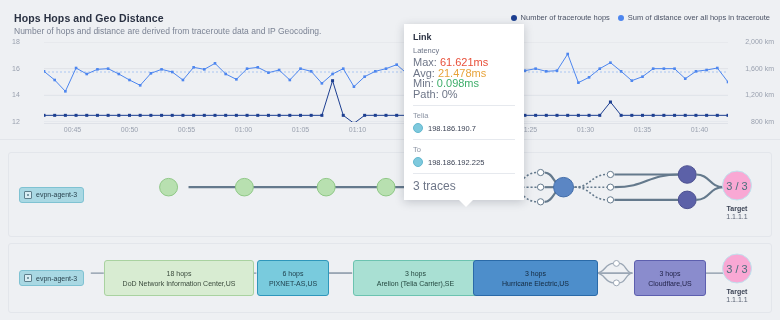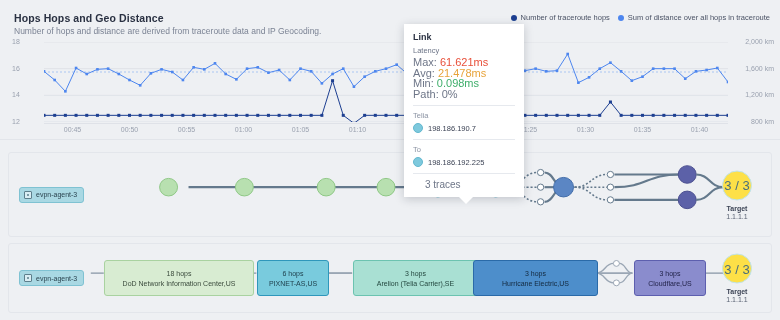--- a/index.html
+++ b/index.html
@@ -79,21 +79,21 @@
   .tt-row { font-size: 11px; color: #6e7688; line-height: 10.5px; }
   .tt-val { font-weight: normal; }
   .tt-rule { height: 1px; background: #e6e9ee; margin: 6px 0 5px 0; }
   .tt-sec-label { font-size: 7.5px; color: #8b93a3; margin-bottom: 3px; }
   .tt-node { display: flex; align-items: flex-end; gap: 5px; }
   .tt-node-dot {
     width: 10px; height: 10px; border-radius: 50%;
     background: #7ec9dd; border: 1px solid #63b8cf; flex: none;
   }
   .tt-node-ip { font-size: 7.5px; color: #3c4355; }
-  #tt-traces { font-size: 10px; color: #6e7688; margin-left: 12px; }
+  #tt-traces { font-size: 12px; color: #6e7688; }
 
   
   .path-row {
     position: absolute; left: 8px; width: 764px;
     background: #eef0f3;
     border: 1px solid #e3e6eb;
     border-radius: 3px;
   }
   #path-row-1 { top: 152px; height: 85px; }
   #path-row-2 { top: 243px; height: 70px; }
@@ -114,24 +114,24 @@
   .agent-glyph i { width: 2px; height: 2px; background:#5d7f8c; display:block; border-radius:50%; }
   .agent-label { font-size: 7px; color: #2b4450; white-space: nowrap; }
 
   .target-group {
     position: absolute; right: 8px; top: 50%;
     transform: translateY(-50%);
     width: 52px; text-align: center; z-index: 5;
   }
   .target-circle {
     width: 30px; height: 30px; border-radius: 50%;
-    background: #fde047; border: 1px solid #bfe3ee;
+    background: #f9a8d4; border: 1px solid #bfe3ee;
     margin: 0 auto;
     display: flex; align-items: center; justify-content: center;
-    font-size: 13px; color: #4a6f7c;
+    font-size: 11px; color: #4a6f7c;
   }
   .target-name { font-size: 7px; font-weight: bold; color: #3d4556; margin-top: 4px; }
   .target-ip { font-size: 7px; color: #5a6273; margin-top: 1px; }
 
   .graph-svg { position: absolute; left: 0; top: 0; width: 100%; height: 100%; }
 
   .asbox {
     position: absolute; top: 50%; transform: translateY(-50%);
     border-radius: 3px; text-align: center;
     display: flex; flex-direction: column; justify-content: center;

